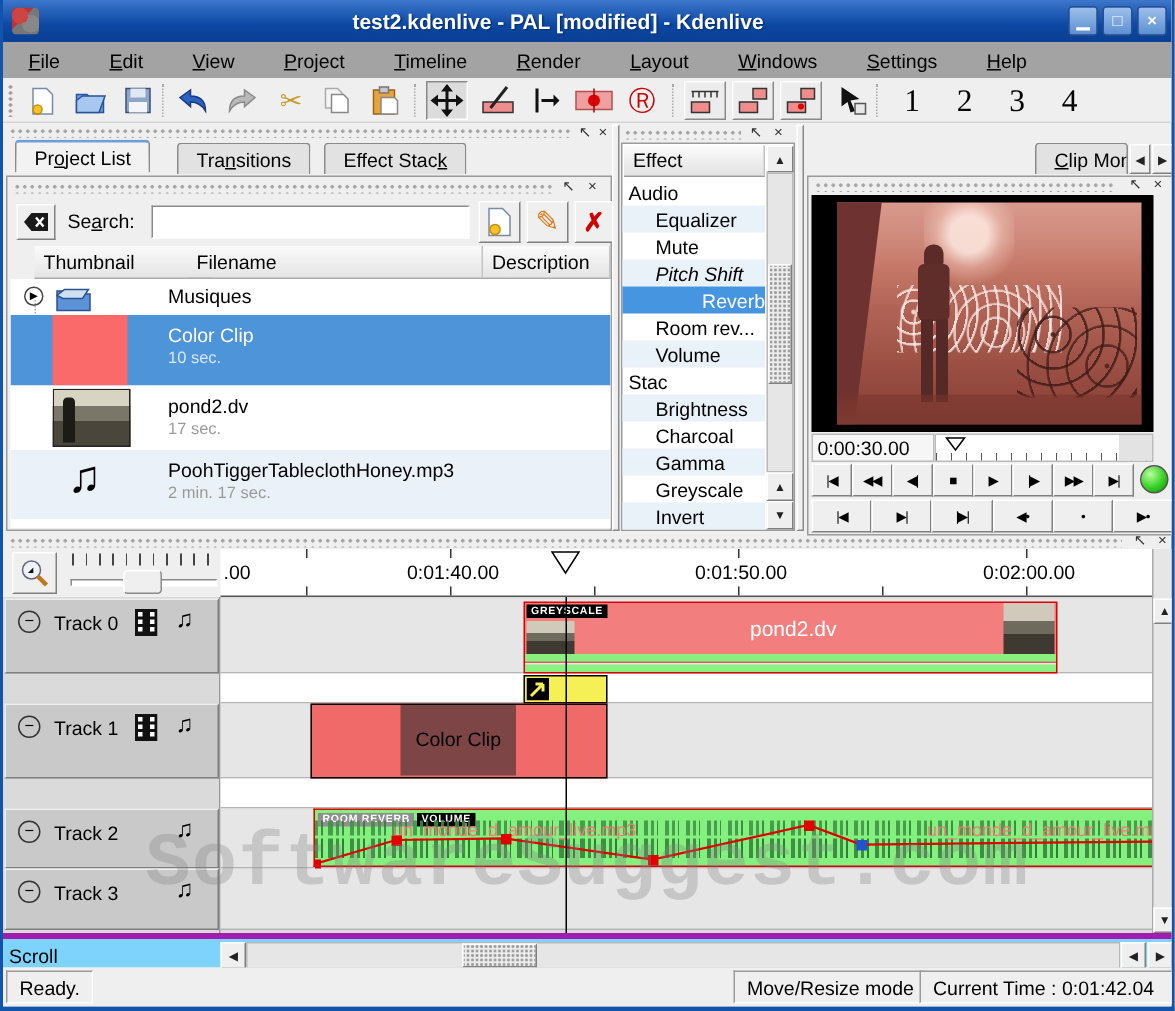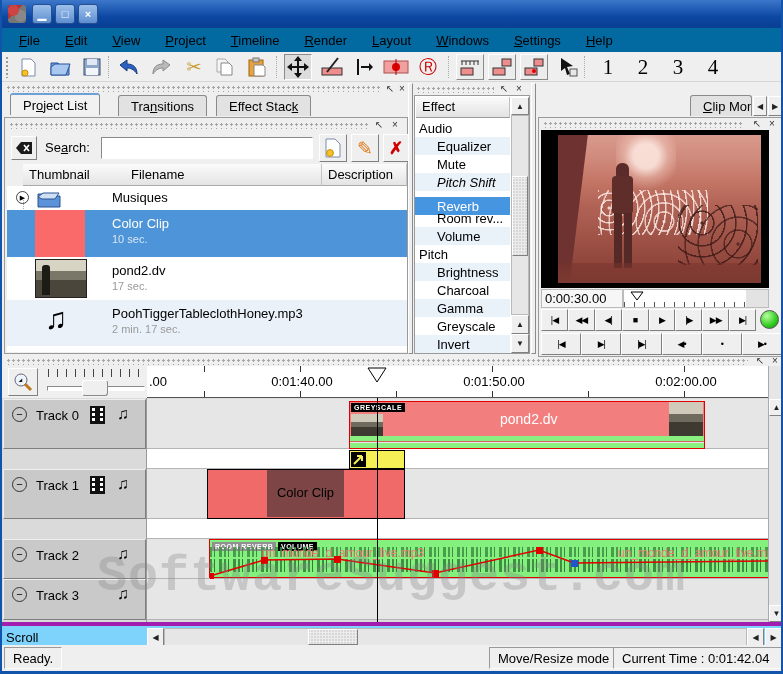--- a/index.html
+++ b/index.html
@@ -11,21 +11,21 @@
   
   .titlebar{left:0;top:0;width:100%;height:28px;background:linear-gradient(#3c77cc,#0c47a2 60%,#0a3f93);display:flex;align-items:center;}
   .title-text{flex:1;text-align:center;color:#fff;font-weight:bold;font-size:14px;text-shadow:1px 1px 1px #06306e;}
   .win-btn{width:20px;height:20px;margin-right:3px;background:linear-gradient(#9dc0ec,#5d8ed0);border:1px solid #274f8f;border-radius:3px;
            color:#fff;font-size:11px;line-height:18px;text-align:center;font-weight:bold;}
   .app-icon{width:18px;height:18px;margin:0 6px;background:
      radial-gradient(circle at 30% 30%,#c44 0 30%,transparent 31%),
      radial-gradient(circle at 70% 60%,#888 0 35%,transparent 36%),
      linear-gradient(135deg,#b33 40%,#777 41%);border-radius:3px;}
   
-  .menubar{left:0;top:28px;width:100%;height:24px;background:#0369a1;display:flex;align-items:center;padding-left:8px;gap:4px;}
+  .menubar{left:0;top:28px;width:100%;height:24px;background:#a3a3a3;display:flex;align-items:center;padding-left:8px;gap:12px;}
   .mi{padding:2px 12px 2px 9px;}
   .u{text-decoration:underline;}
   
   .toolbar{left:0;top:52px;width:100%;height:30px;background:#efefef;border-bottom:1px solid #d6d6d6;}
   .tbtn{position:absolute;top:2px;width:28px;height:26px;display:flex;align-items:center;justify-content:center;}
   .tbtn.pressed{background:#dcdcdc;border:1px solid;border-color:#8a8a8a #fdfdfd #fdfdfd #8a8a8a;}
   .tbtn.framed{border:1px solid;border-color:#fdfdfd #8a8a8a #8a8a8a #fdfdfd;background:#ececec;}
   .handle-v{position:absolute;top:4px;width:4px;height:22px;background:radial-gradient(#9a9a9a 1px,transparent 1.2px);background-size:4px 4px;}
   .tsep{position:absolute;top:4px;width:2px;height:22px;border-left:1px dotted #aaa;}
   .tnum{font-family:"Liberation Serif",serif;font-size:21px;}
@@ -72,20 +72,21 @@
   .watermark{font-size:50px;font-weight:bold;color:rgba(130,130,130,0.32);letter-spacing:1px;font-family:Liberation Mono, monospace;}
   .statusbox{position:absolute;top:2px;height:22px;border:1px solid;border-color:#9a9a9a #fdfdfd #fdfdfd #9a9a9a;padding:3px 8px 0 8px;background:#efefef;}
 </style>
 </head>
 <body>
 
 <div id="win">
 
   <div class="abs titlebar">
     <div class="app-icon"></div>
+    <div class="title-text">test2.kdenlive - PAL [modified] - Kdenlive</div>
     <div class="win-btn"><span>▁</span></div>
     <div class="win-btn"><span>□</span></div>
     <div class="win-btn"><span>×</span></div>
   </div>
 
   <div class="abs menubar">
     <span class="mi"><span></span><span class="u">F</span><span>ile</span></span>
     <span class="mi"><span></span><span class="u">E</span><span>dit</span></span>
     <span class="mi"><span></span><span class="u">V</span><span>iew</span></span>
     <span class="mi"><span></span><span class="u">P</span><span>roject</span></span>
@@ -301,24 +302,24 @@
   <div class="abs dock-btn" style="left:496px;top:83px;"><span>↖</span></div>
   <div class="abs dock-btn" style="left:511px;top:83px;"><span>×</span></div>
 
   <div class="abs" style="left:412px;top:95px;width:116px;height:259px;background:#fff;border:1px solid #9a9a9a;">
     <div class="abs" style="left:1px;top:1px;width:94px;height:21px;background:linear-gradient(#fbfbfb,#e2e2e2);border-bottom:1px solid #9a9a9a;border-right:1px solid #c0c0c0;padding:2px 0 0 6px;">Effect</div>
 
     <div class="fx-row" style="top:23px;">Audio</div>
     <div class="fx-row fx-child fx-alt" style="top:41px;">Equalizer</div>
     <div class="fx-row fx-child" style="top:59px;">Mute</div>
     <div class="fx-row fx-child fx-alt" style="top:77px;font-style:italic;">Pitch Shift</div>
-    <div class="fx-row fx-child fx-sel" style="top:101px;">Reverb</div>
+    <div class="fx-row fx-child fx-sel" style="top:95px;text-align:right;">Reverb</div>
     <div class="fx-row fx-child" style="top:113px;">Room rev...</div>
     <div class="fx-row fx-child fx-alt" style="top:131px;">Volume</div>
-    <div class="fx-row" style="top:149px;">Pitch</div>
+    <div class="fx-row" style="top:149px;">Stac</div>
     <div class="fx-row fx-child fx-alt" style="top:167px;">Brightness</div>
     <div class="fx-row fx-child" style="top:185px;">Charcoal</div>
     <div class="fx-row fx-child fx-alt" style="top:203px;">Gamma</div>
     <div class="fx-row fx-child" style="top:221px;">Greyscale</div>
     <div class="fx-row fx-child fx-alt" style="top:239px;">Invert</div>
 
     <div class="abs sb-btn" style="left:96px;top:1px;width:18px;height:18px;">
         <span>▲</span>
       </div>
     <div class="abs sb-track" style="left:96px;top:19px;width:18px;height:200px;">

